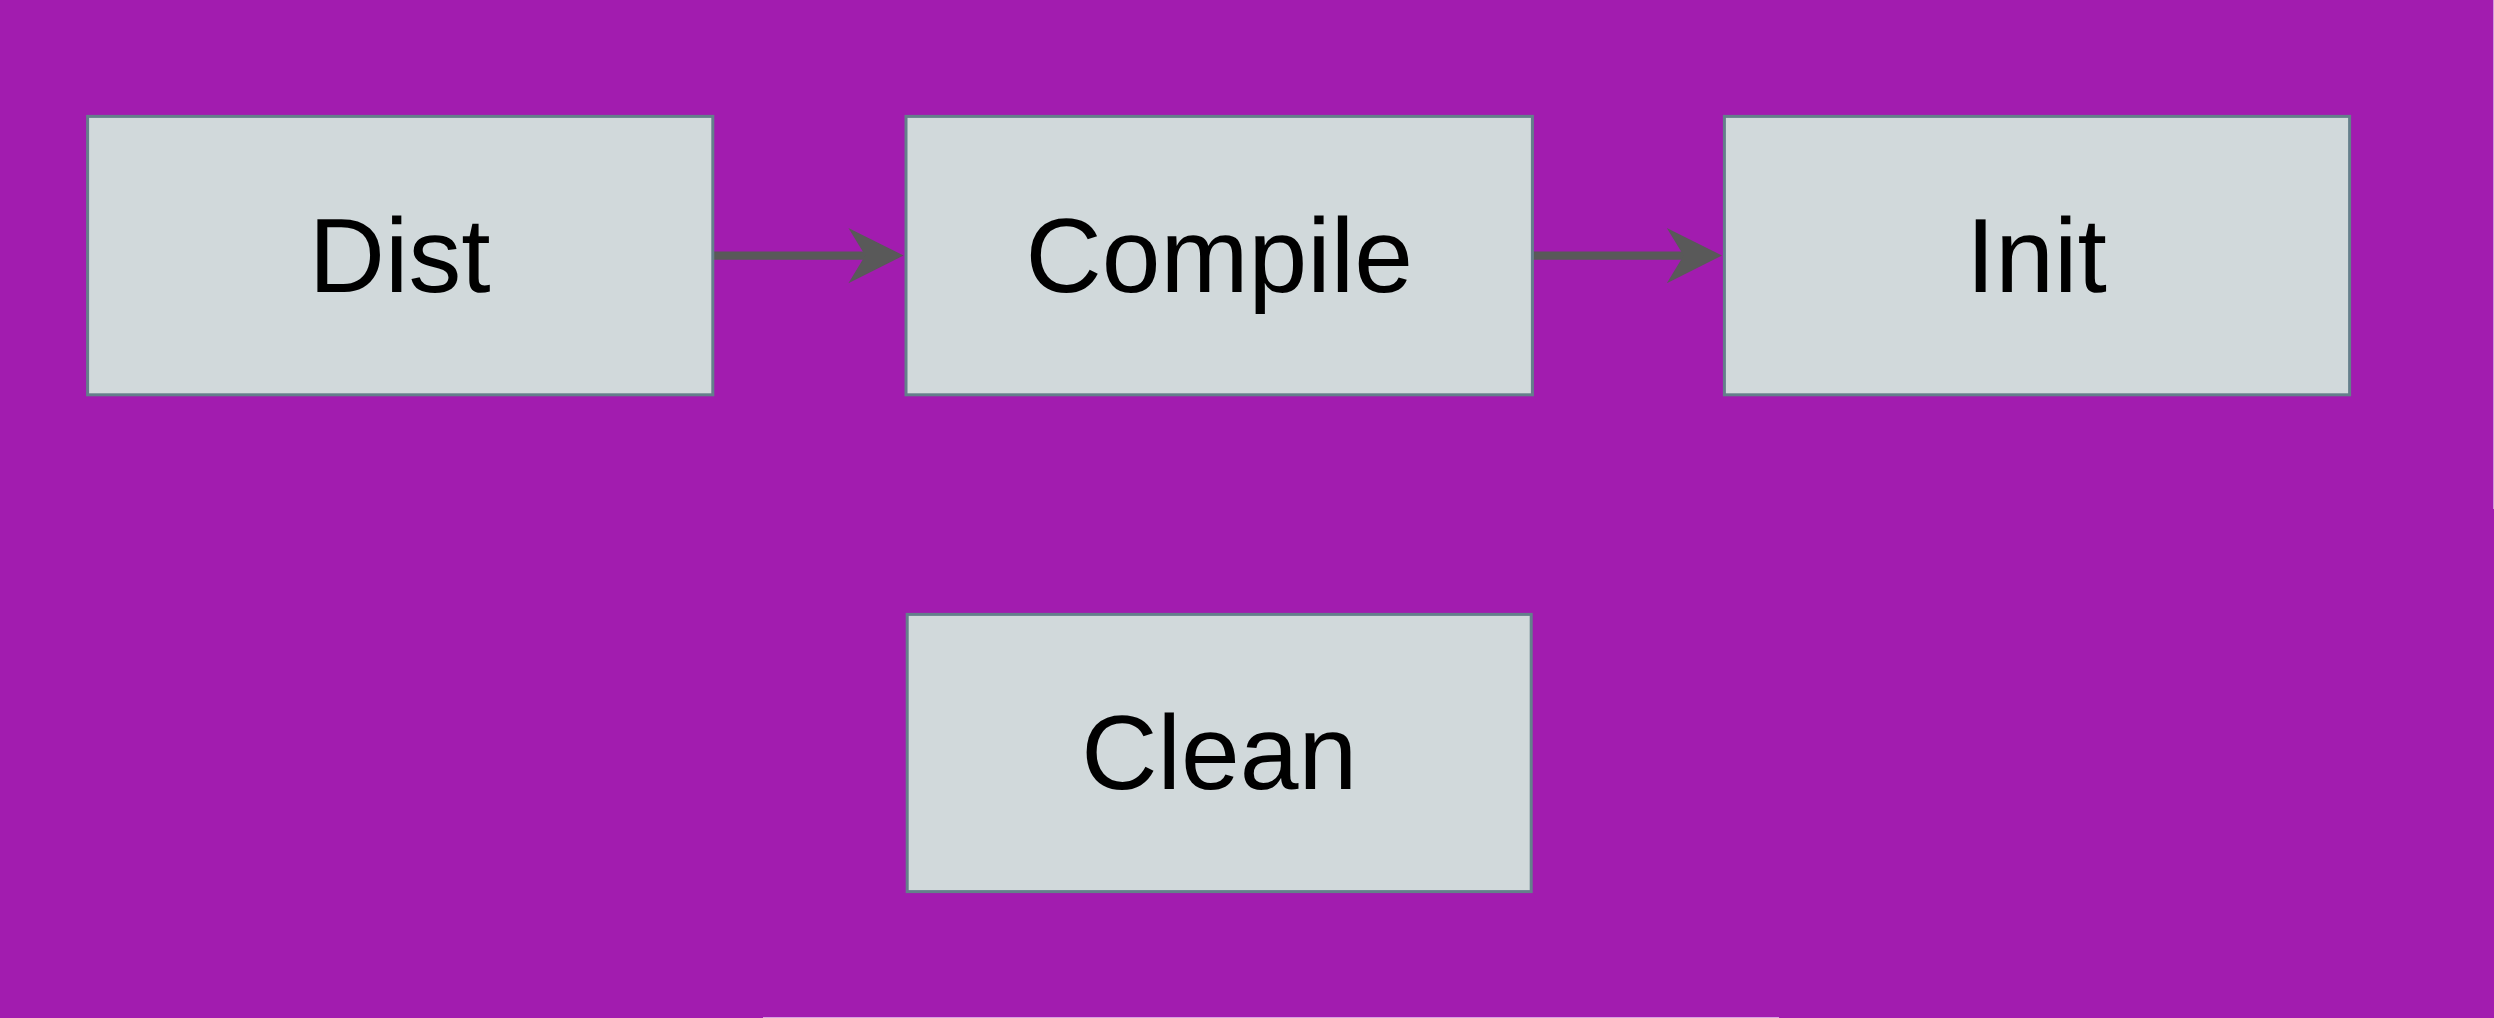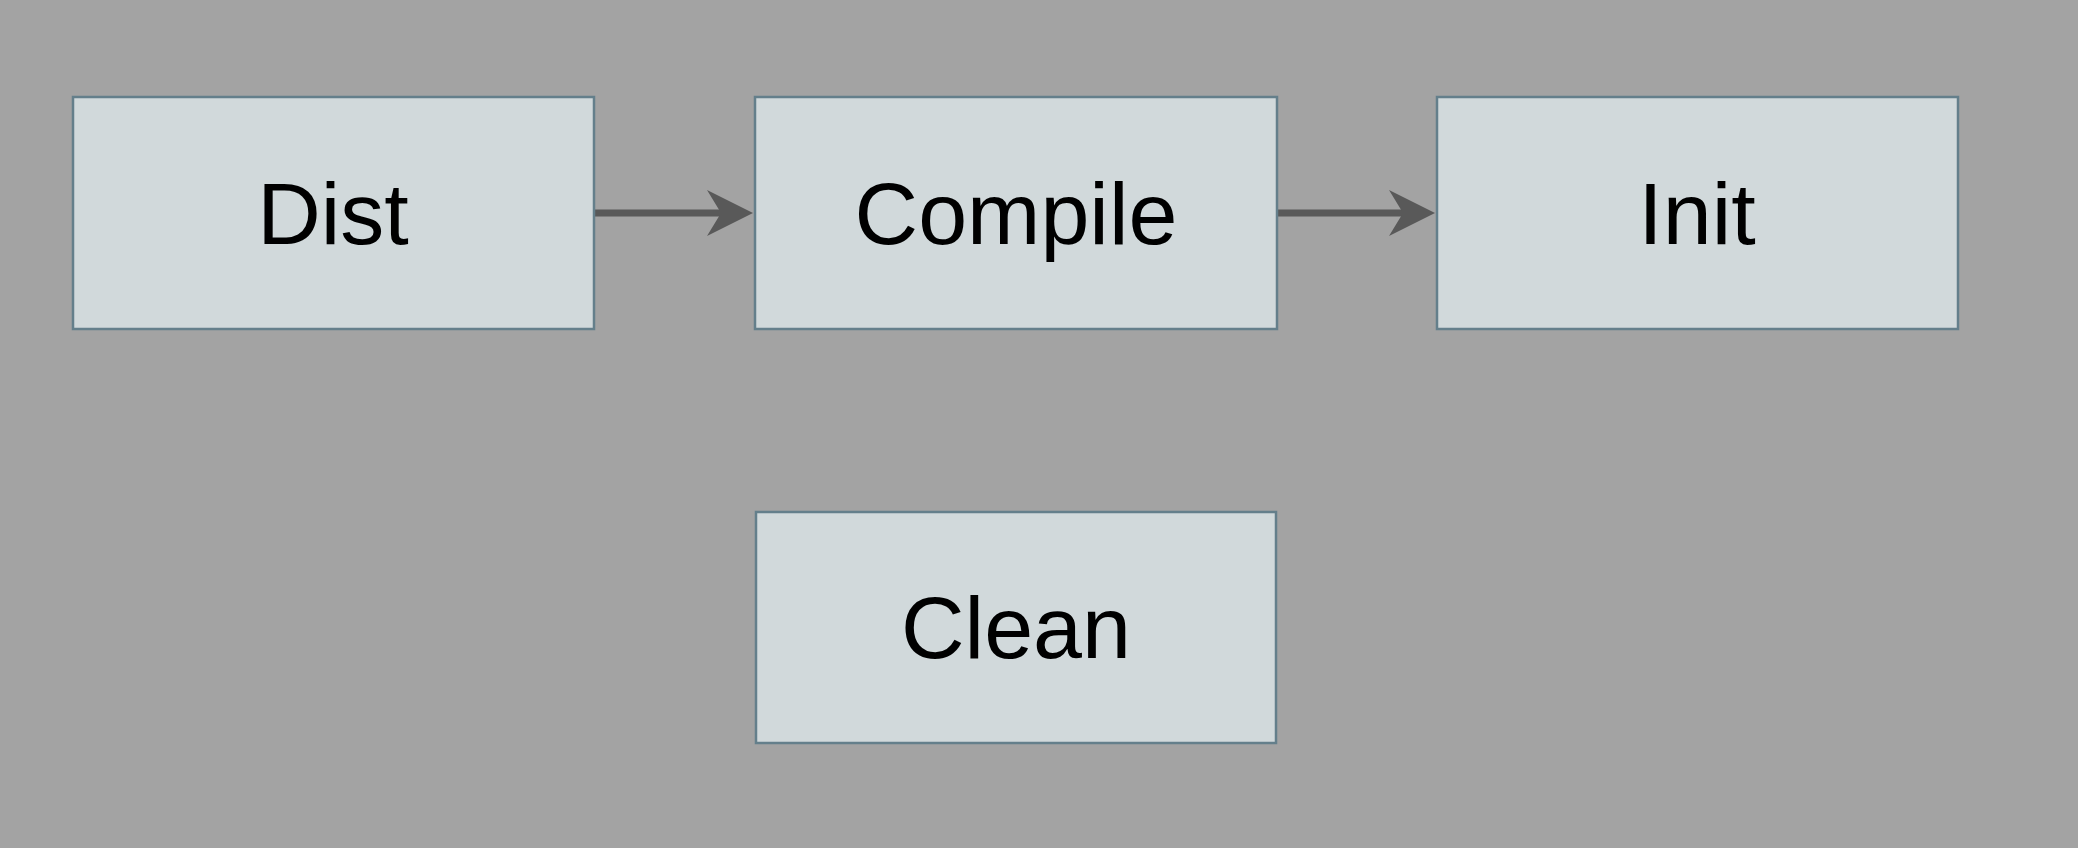--- a/index.html
+++ b/index.html
@@ -4,21 +4,21 @@
 <style>
   html, body {
     margin: 0;
     padding: 0;
     background: #ffffff;
   }
   .canvas {
     position: relative;
     width: 2078px;
     height: 848px;
-    background: #a3a3a3;
+    background: #a21caf;
     overflow: hidden;
   }
   svg {
     display: block;
   }
   .node-rect {
     stroke-width: 2.5;
   }
   .edge-line {
     stroke-width: 7;

